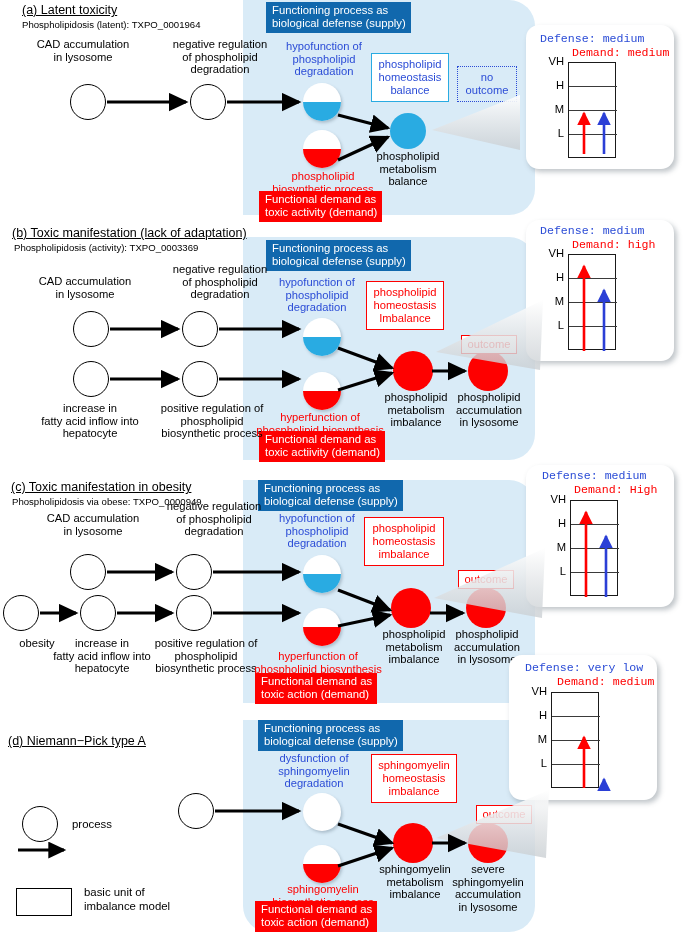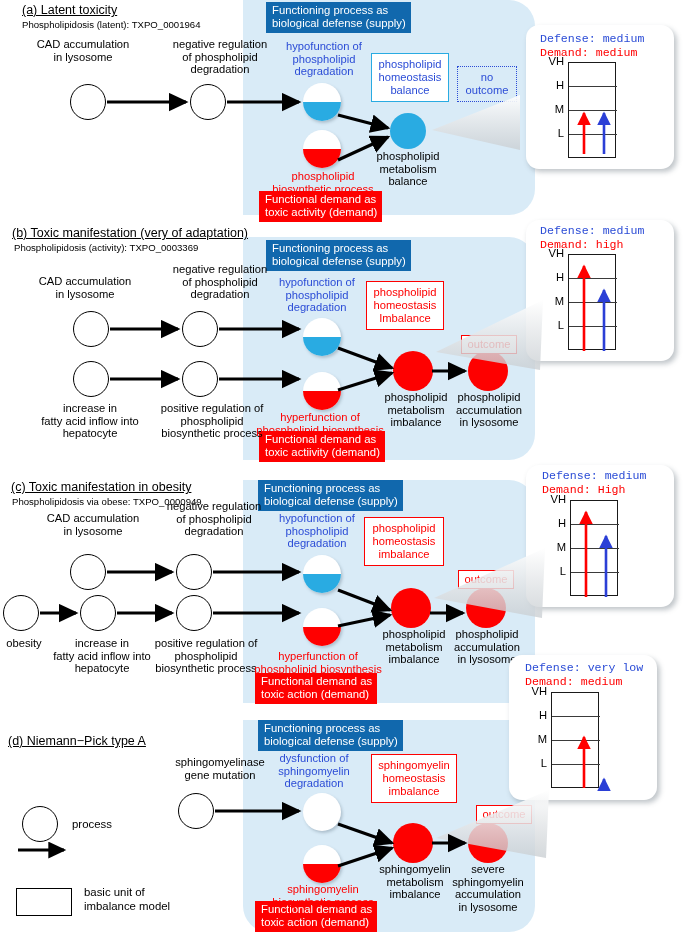--- a/index.html
+++ b/index.html
@@ -55,21 +55,21 @@
 
   
   .ov{position:absolute;left:0;top:0;width:685px;height:942px;
       pointer-events:none;}
 
   
   .card{position:absolute;background:#ffffff;border-radius:13px;
         box-shadow:2.5px 3px 5px rgba(120,130,140,.45);}
   .card .dl{position:absolute;font-size:11.6px;white-space:nowrap;line-height:13.5px;font-family:Liberation Mono, monospace;}
   .card .dl.def{color:#2b4cd6;}
-  .card .dl.dem{color:#fe0000;}
+  .card .dl.dem{color:#fe0000;margin-left:32px;}
   .gauge{position:absolute;box-sizing:border-box;border:1.1px solid #1a1a1a;
          background:#ffffff;}
   .gline{position:absolute;left:0;height:1.05px;background:#3a3a3a;}
   .gtick{position:absolute;font-size:11.2px;color:#000;text-align:right;
          line-height:11px;}
 
   
   .lgtxt{position:absolute;font-size:11.4px;line-height:13.5px;color:#000;}
   .lgbox{position:absolute;box-sizing:border-box;border:1.5px solid #000;
          background:#fff;}
@@ -123,21 +123,21 @@
     <div class="gtick" style="left:12px;top:31px;width:26px;">VH</div>
     <div class="gtick" style="left:12px;top:55px;width:26px;">H</div>
     <div class="gtick" style="left:12px;top:79px;width:26px;">M</div>
     <div class="gtick" style="left:12px;top:103px;width:26px;">L</div>
   </div>
 </div>
 
 <div class="panel" id="pb">
   <div class="bluefield" style="left:243px;top:22px;width:292px;height:223px;"></div>
 
-  <div class="ptitle" style="left:12px;top:11px;">(b) Toxic manifestation (very of adaptation)</div>
+  <div class="ptitle" style="left:12px;top:11px;">(b) Toxic manifestation (lack of adaptation)</div>
   <div class="psub" style="left:14px;top:27px;">Phospholipidosis (activity): TXPO_0003369</div>
 
   <div class="banner supply" style="left:266px;top:25px;">Functioning process as<br>biological defense (supply)</div>
   <div class="banner demand" style="left:259px;top:216px;">Functional demand  as<br>toxic actiivity (demand)</div>
 
   <div class="cap" style="left:18px;top:60px;width:134px;">CAD accumulation<br>in lysosome</div>
   <div class="cap" style="left:150px;top:48px;width:140px;">negative regulation<br>of  phospholipid<br>degradation</div>
   <div class="circ plain" style="left:73px;top:96px;width:36px;height:36px;"></div>
   <div class="circ plain" style="left:182px;top:96px;width:36px;height:36px;"></div>
 
@@ -194,21 +194,21 @@
   <div class="banner demand" style="left:255px;top:213px;">Functional demand  as<br>toxic action (demand)</div>
 
   <div class="cap" style="left:26px;top:52px;width:134px;">CAD accumulation<br>in lysosome</div>
   <div class="cap" style="left:144px;top:40px;width:140px;">negative regulation<br>of  phospholipid<br>degradation</div>
   <div class="circ plain" style="left:70px;top:94px;width:36px;height:36px;"></div>
   <div class="circ plain" style="left:176px;top:94px;width:36px;height:36px;"></div>
 
   <div class="circ plain" style="left:3px;top:135px;width:36px;height:36px;"></div>
   <div class="circ plain" style="left:80px;top:135px;width:36px;height:36px;"></div>
   <div class="circ plain" style="left:176px;top:135px;width:36px;height:36px;"></div>
-  <div class="cap" style="left:0px;top:177px;width:48px;">obesity</div>
+  <div class="cap" style="left:13px;top:177px;width:48px;">obesity</div>
   <div class="cap" style="left:30px;top:177px;width:144px;">increase in<br>fatty acid inflow into<br>hepatocyte</div>
   <div class="cap" style="left:136px;top:177px;width:140px;">positive regulation of<br>phospholipid<br>biosynthetic process</div>
 
   <div class="cap blue" style="left:262px;top:52px;width:110px;">hypofunction of<br>phospholipid<br>degradation</div>
   <div class="half" style="left:303px;top:95px;width:38px;height:38px;">
       <i class="cyan"></i>
     </div>
 
   <div class="half" style="left:303px;top:148px;width:38px;height:38px;">
       <i class="red"></i>
@@ -244,21 +244,20 @@
 </div>
 
 <div class="panel" id="pd">
   <div class="bluefield" style="left:243px;top:15px;width:292px;height:212px;border-bottom-left-radius:26px;"></div>
 
   <div class="ptitle" style="left:8px;top:29px;">(d) Niemann−Pick  type A</div>
 
   <div class="banner supply" style="left:258px;top:15px;">Functioning process as<br>biological defense (supply)</div>
   <div class="banner demand" style="left:255px;top:196px;">Functional demand  as<br>toxic action (demand)</div>
 
-  <div class="cap" style="left:155px;top:51px;width:130px;">sphingomyelinase<br>gene mutation</div>
   <div class="circ plain" style="left:178px;top:88px;width:36px;height:36px;"></div>
 
   <div class="cap blue" style="left:260px;top:47px;width:108px;">dysfunction of<br>sphingomyelin<br>degradation</div>
   <div class="half" style="left:303px;top:88px;width:38px;height:38px;"></div>
 
   <div class="half" style="left:303px;top:140px;width:38px;height:38px;">
       <i class="red"></i>
     </div>
   <div class="cap red" style="left:268px;top:178px;width:110px;">sphingomyelin<br>biosynthetic process</div>
 

